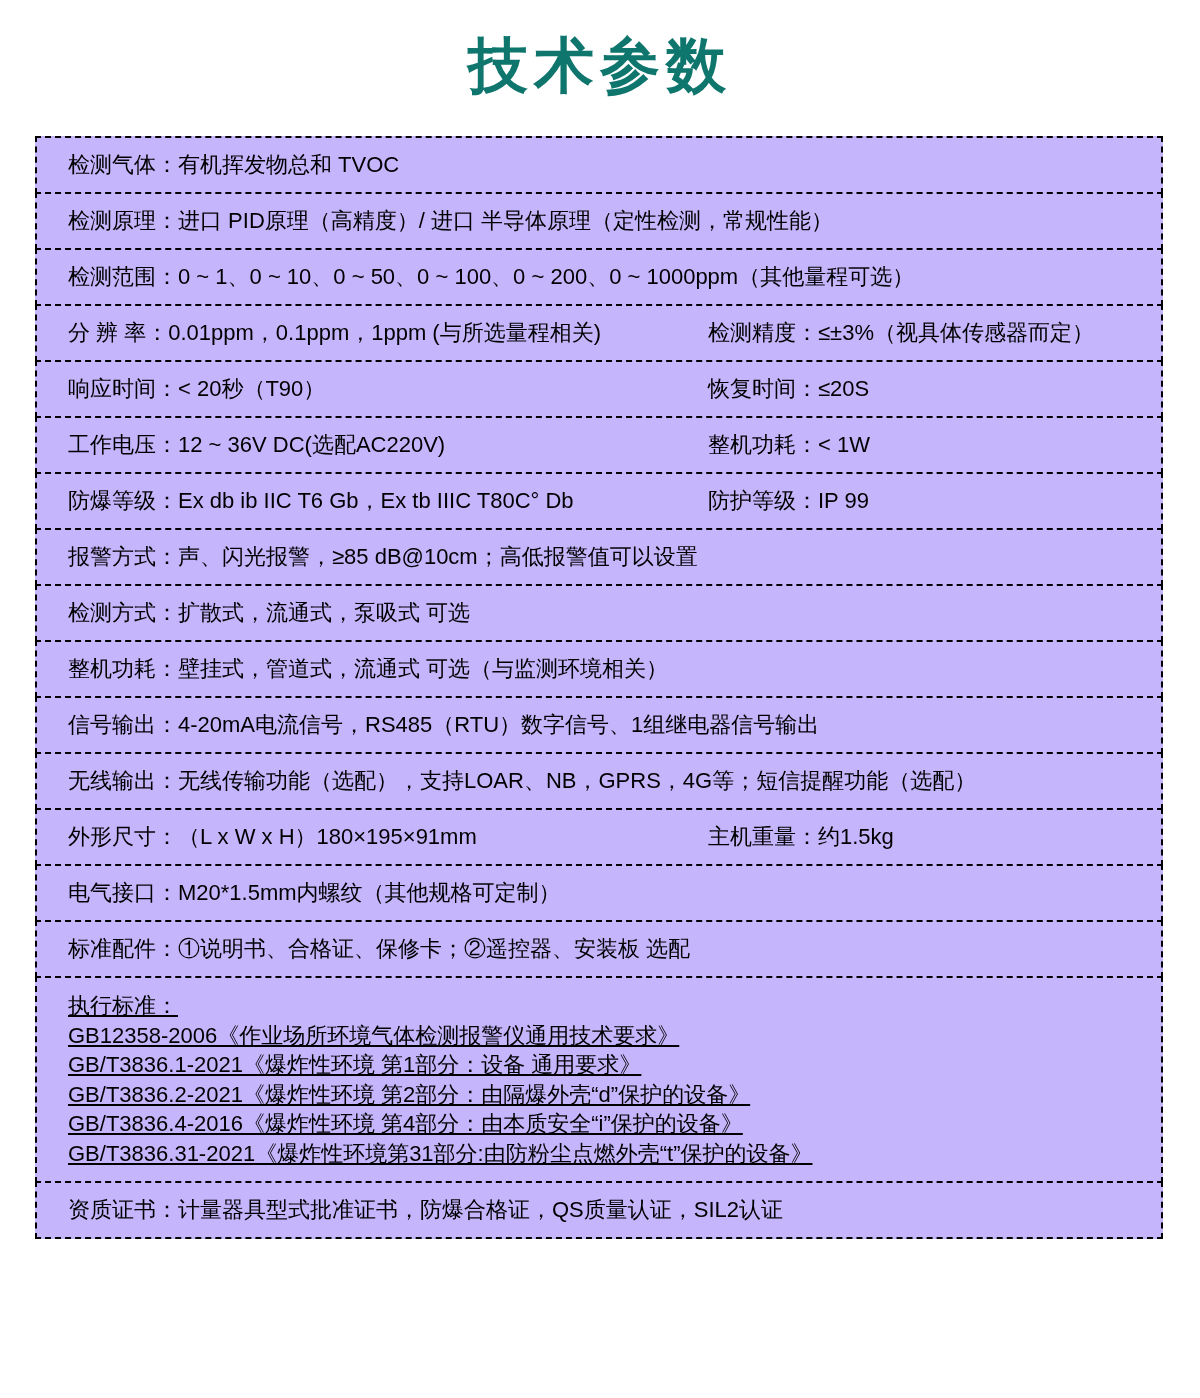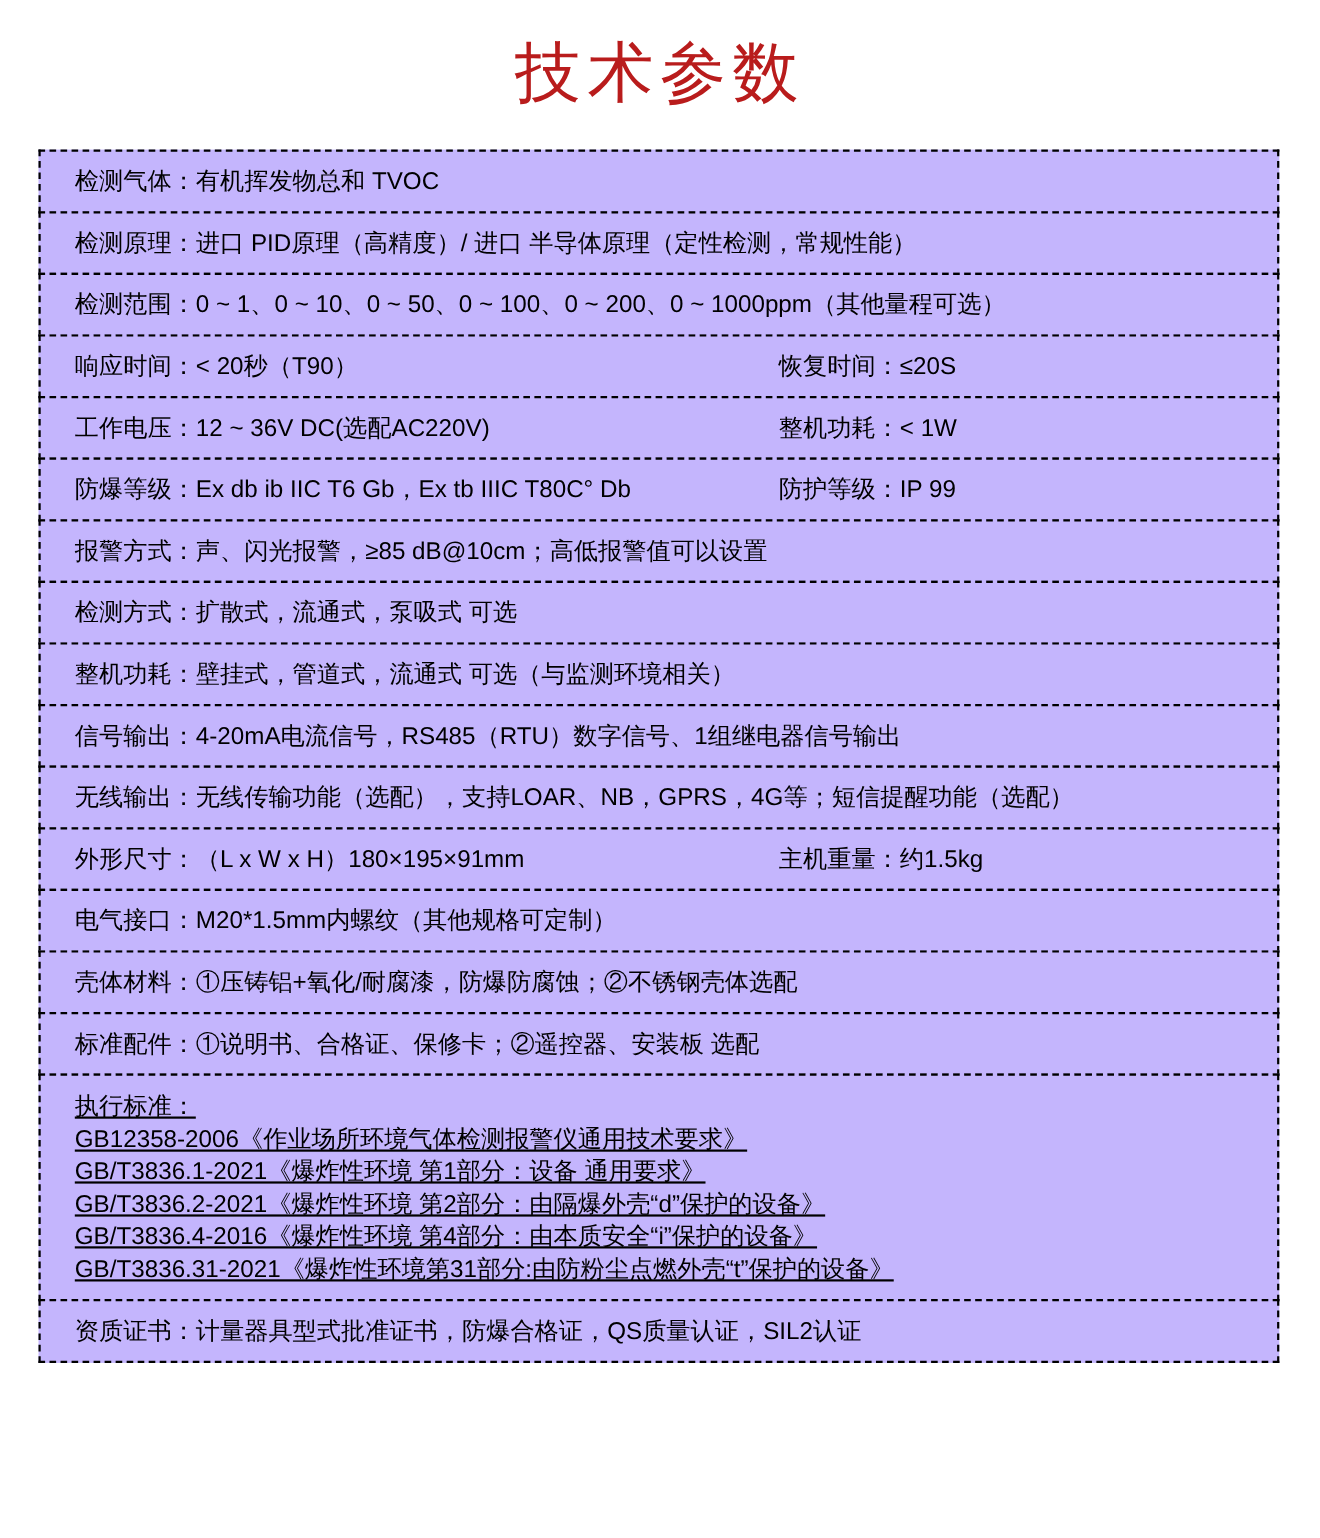--- a/index.html
+++ b/index.html
@@ -13,23 +13,23 @@
     position: relative;
     font-family: "Liberation Sans", sans-serif;
     color: #000000;
     overflow: hidden;
   }
   .title {
     margin: 0;
     padding-top: 26px;
     text-align: center;
     font-size: 60px;
-    font-weight: normal;
+    font-weight: bold;
     letter-spacing: 6px;
-    color: #b91c1c;
+    color: #0f766e;
   }
   .spec-table {
     position: absolute;
     left: 35px;
     top: 136px;
     width: 1128px;
   }
   .row {
     box-sizing: border-box;
     border: 2px dashed #000000;
@@ -72,20 +72,24 @@
   </div>
 
   <div class="row">
     <span class="cell">检测原理：进口 PID原理（高精度）/ 进口 半导体原理（定性检测，常规性能）</span>
   </div>
 
   <div class="row">
     <span class="cell">检测范围：0 ~ 1、0 ~ 10、0 ~ 50、0 ~ 100、0 ~ 200、0 ~ 1000ppm（其他量程可选）</span>
   </div>
 
+  <div class="row cols">
+    <span class="cell">分 辨 率：0.01ppm，0.1ppm，1ppm (与所选量程相关)</span>
+    <span class="cell">检测精度：≤±3%（视具体传感器而定）</span>
+  </div>
 
   <div class="row cols">
     <span class="cell">响应时间：&lt; 20秒（T90）</span>
     <span class="cell">恢复时间：≤20S</span>
   </div>
 
   <div class="row cols">
     <span class="cell">工作电压：12 ~ 36V DC(选配AC220V)</span>
     <span class="cell">整机功耗：&lt; 1W</span>
   </div>
@@ -118,23 +122,20 @@
 
   <div class="row cols">
     <span class="cell">外形尺寸：（L x W x H）180×195×91mm</span>
     <span class="cell">主机重量：约1.5kg</span>
   </div>
 
   <div class="row">
     <span class="cell">电气接口：M20*1.5mm内螺纹（其他规格可定制）</span>
   </div>
 
-  <div class="row">
-    <span class="cell">壳体材料：①压铸铝+氧化/耐腐漆，防爆防腐蚀；②不锈钢壳体选配</span>
-  </div>
 
   <div class="row">
     <span class="cell">标准配件：①说明书、合格证、保修卡；②遥控器、安装板 选配</span>
   </div>
 
   <div class="row tall">
     <div class="line">执行标准：</div>
     <div class="line">GB12358-2006《作业场所环境气体检测报警仪通用技术要求》</div>
     <div class="line">GB/T3836.1-2021《爆炸性环境 第1部分：设备 通用要求》</div>
     <div class="line">GB/T3836.2-2021《爆炸性环境 第2部分：由隔爆外壳“d”保护的设备》</div>

